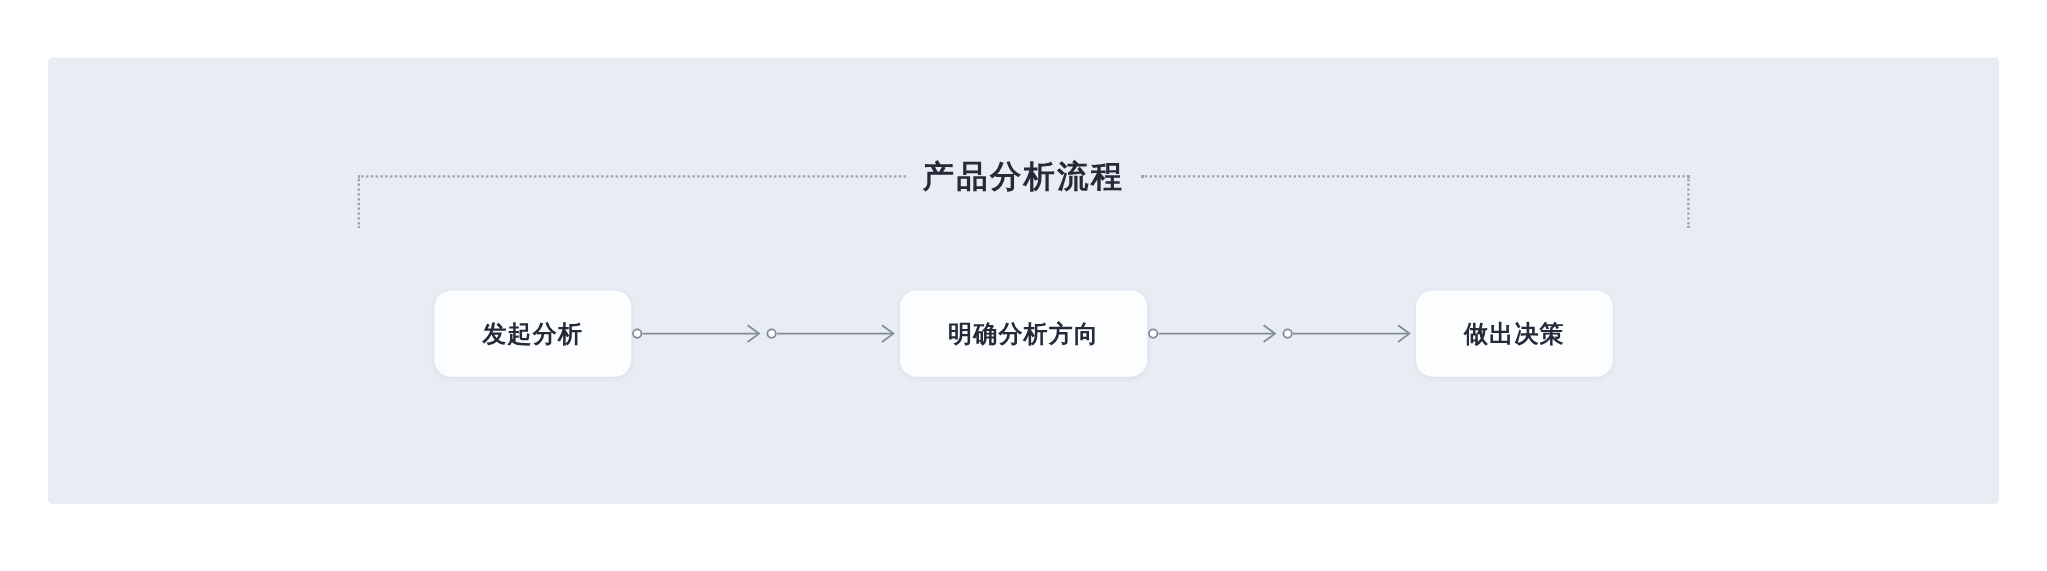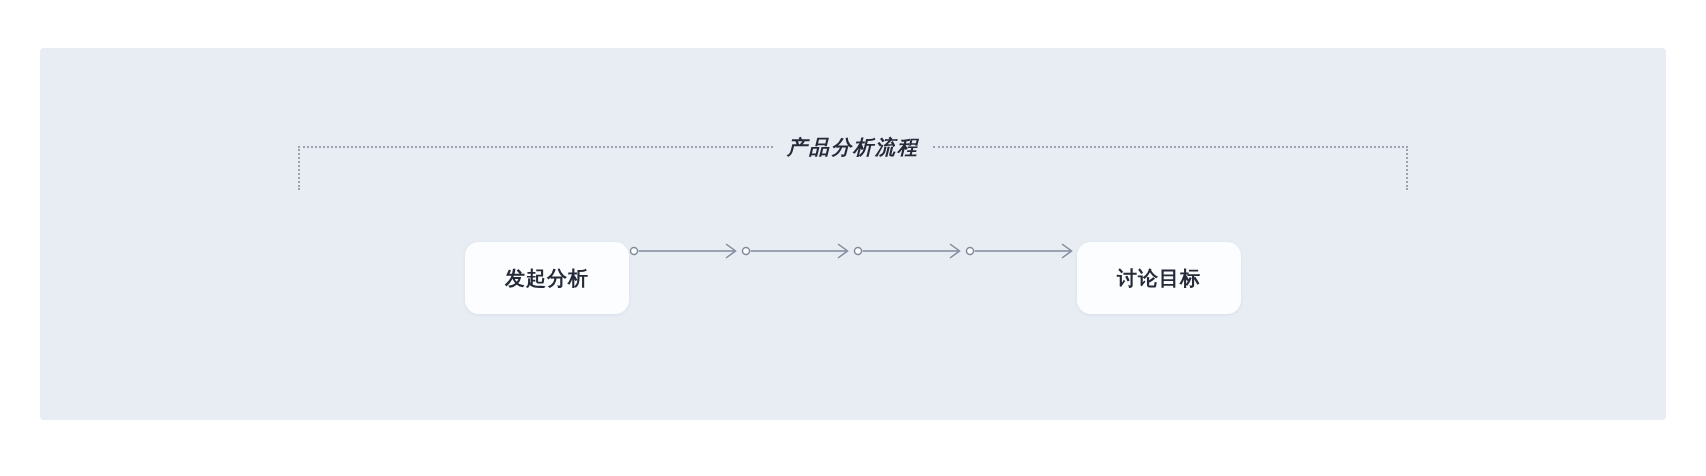--- a/index.html
+++ b/index.html
@@ -24,27 +24,26 @@
   
   .title-row {
     display: flex;
     align-items: flex-start;
     margin: 0 258px;
     padding-top: 83px;
     height: 140px;
   }
   .title {
     margin: 0 14px;
-    font-size: 20px;
+    font-size: 26px;
     line-height: 32px;
     font-weight: bold;
     color: var(--title-text, #242a38);
     white-space: nowrap;
     letter-spacing: 2px;
-    font-style: italic;
   }
   .bracket {
     flex: 1;
     position: relative;
     margin-top: 15px;
     height: 44px;
   }
   .bracket::before {
     content: "";
     position: absolute;
@@ -56,21 +55,21 @@
     position: absolute;
     top: 0;
     height: 100%;
     border-left: 2px dotted var(--dotted-line, #9aa3b3);
   }
   .bracket-left::after  { left: 0; }
   .bracket-right::after { right: 0; }
   
   .flow-row {
     display: flex;
-    align-items: flex-start;
+    align-items: center;
     justify-content: center;
     margin-top: 54px;
     font-family: Liberation Mono, monospace;
   }
   .node {
     height: 72px;
     padding: 0 40px;
     background: var(--node-bg, #fcfdff);
     border-radius: 14px;
     display: flex;
@@ -119,36 +118,39 @@
 
 
     <div class="connector">
       <svg width="112" height="18" viewBox="0 0 112 18" aria-hidden="true">
         <circle cx="5" cy="9" r="3.5" fill="#ffffff" stroke="#828b9c" stroke-width="1.5"></circle>
         <line x1="9.5" y1="9" x2="106" y2="9" stroke="#828b9c" stroke-width="1.5"></line>
         <polyline points="97,2 106.5,9 97,16" fill="none" stroke="#828b9c" stroke-width="1.5"></polyline>
       </svg>
     </div>
 
+    <div class="node">
+      <span>明确分析方向</span>
+    </div>
 
     <div class="connector">
       <svg width="112" height="18" viewBox="0 0 112 18" aria-hidden="true">
         <circle cx="5" cy="9" r="3.5" fill="#ffffff" stroke="#828b9c" stroke-width="1.5"></circle>
         <line x1="9.5" y1="9" x2="106" y2="9" stroke="#828b9c" stroke-width="1.5"></line>
         <polyline points="97,2 106.5,9 97,16" fill="none" stroke="#828b9c" stroke-width="1.5"></polyline>
       </svg>
     </div>
 
 
     <div class="connector">
       <svg width="112" height="18" viewBox="0 0 112 18" aria-hidden="true">
         <circle cx="5" cy="9" r="3.5" fill="#ffffff" stroke="#828b9c" stroke-width="1.5"></circle>
         <line x1="9.5" y1="9" x2="106" y2="9" stroke="#828b9c" stroke-width="1.5"></line>
         <polyline points="97,2 106.5,9 97,16" fill="none" stroke="#828b9c" stroke-width="1.5"></polyline>
       </svg>
     </div>
 
     <div class="node">
-      <span>讨论目标</span>
+      <span>做出决策</span>
     </div>
 
   </div>
 </div>
 
 </body></html>

